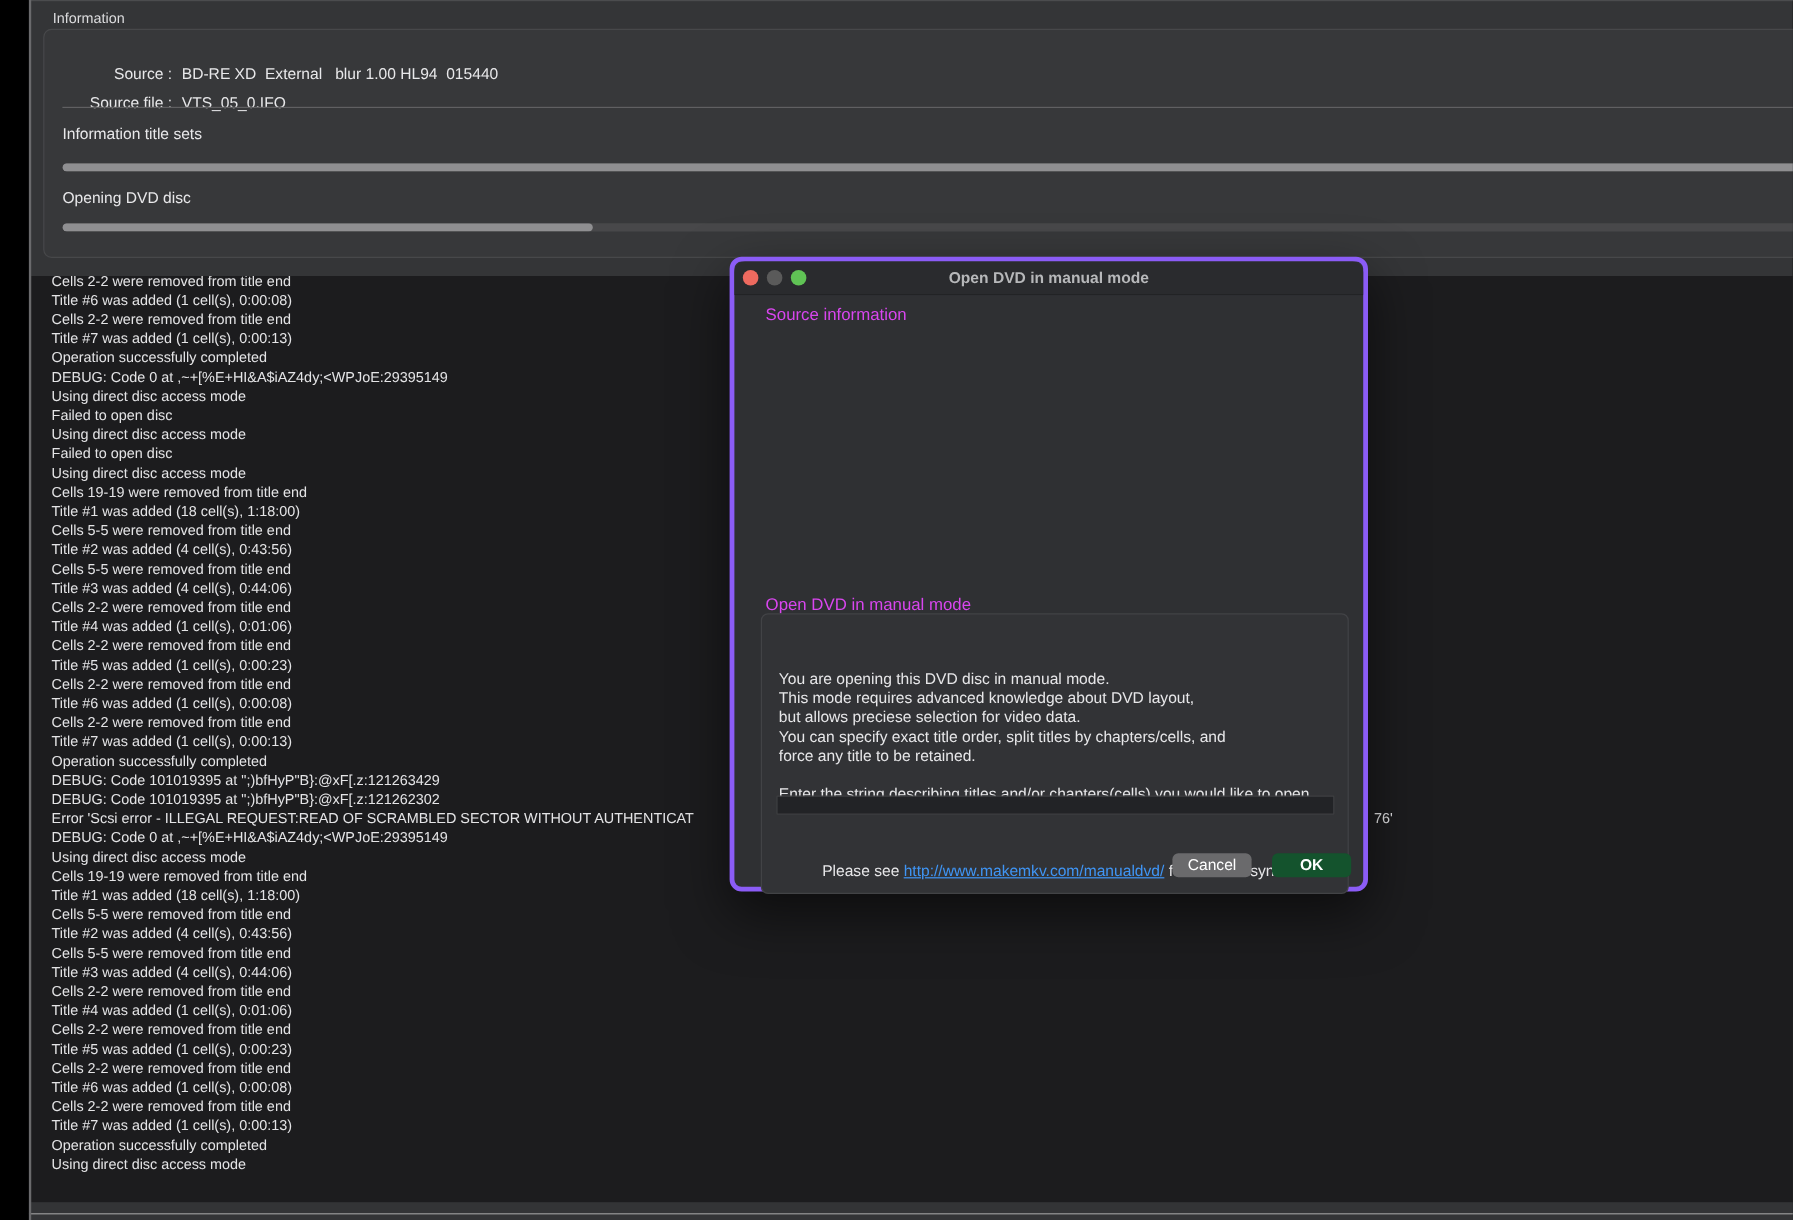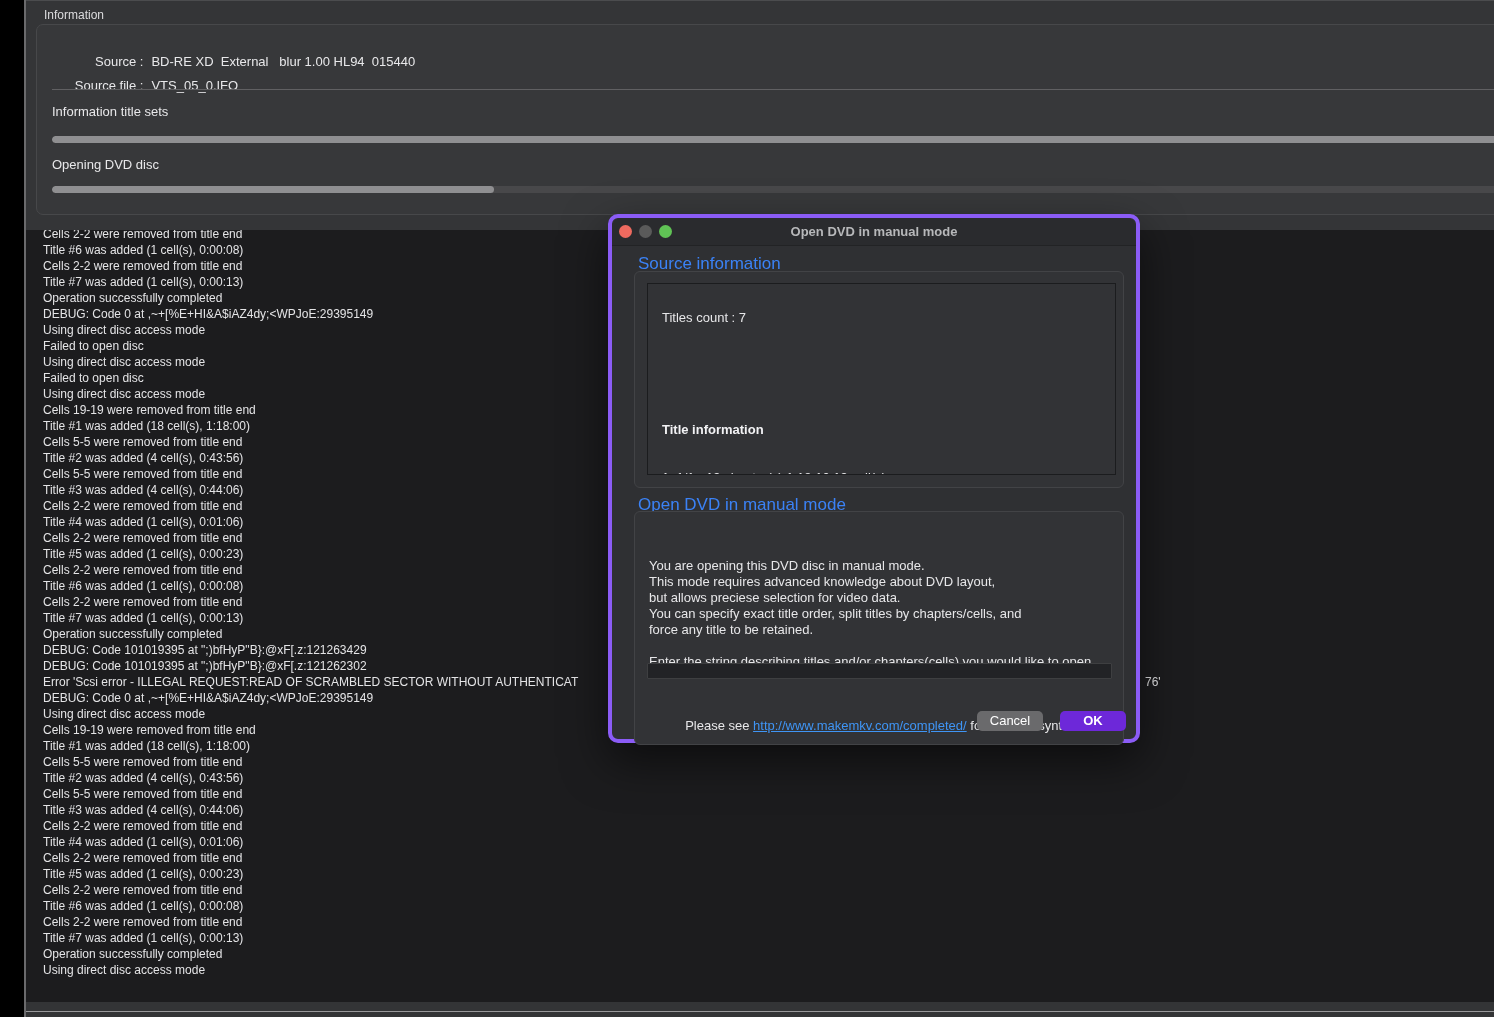--- a/index.html
+++ b/index.html
@@ -40,21 +40,21 @@
     background:#2f3033;border:4px solid #8b5cf6;border-radius:10px;
     box-shadow:0 18px 45px rgba(0,0,0,0.55);}
   .dlg-titlebar{position:absolute;left:0;top:0;width:100%;height:28px;background:#2a2b2e;
     border-bottom:1px solid #222325;border-radius:9px 9px 0 0;}
   .dlg-title{line-height:28px;text-align:center;font-weight:bold;font-size:13px;color:#b7b8ba;}
   .tl{position:absolute;top:7px;width:13px;height:13px;border-radius:50%;}
   .tl-close{left:7px;background:#ee6a5f;}
   .tl-min{left:27px;background:#5a5a5a;}
   .tl-zoom{left:47px;background:#60c355;}
 
-  .dlg-group-label{position:absolute;left:26px;font-size:17px;color:#3b82f6;}
+  .dlg-group-label{position:absolute;left:26px;font-size:14px;color:#d946ef;}
   .dlg-groupbox{position:absolute;left:22px;width:490px;background:#323336;
     border:1px solid #424346;border-radius:6px;}
   .gb-src{top:53px;height:217px;}
   .gb-man{top:293px;height:234px;}
 
   .src-textbox{position:absolute;left:12px;top:11px;width:469px;height:192px;
     border:1px solid #1b1c1e;background:#323336;overflow:hidden;}
   .src-lines{position:absolute;left:14px;top:-6px;font-size:13px;line-height:16px;white-space:pre;color:#e7e7e9;}
   .t-line{height:16px;}
   .src-spacer{height:32px;}
@@ -64,21 +64,21 @@
   .man-link-line{height:16px;}
   .dlg-link{color:#3f95f5;text-decoration:underline;cursor:pointer;}
   .man-input{position:absolute;left:12px;top:151px;width:465px;height:16px;
     background:#222326;border:1px solid #3e3f41;border-radius:1px;
     color:#e6e6e8;font-size:12px;padding:0 4px;outline:none;}
 
   .btn{position:absolute;top:493px;width:66px;height:20px;border:none;border-radius:5px;
     font-family:"Liberation Sans",sans-serif;font-size:13px;line-height:20px;text-align:center;
     color:#ffffff;padding:0;cursor:pointer;}
   .btn-cancel{left:365px;background:#6a6a6c;}
-  .btn-ok{left:448px;background:#6d28d9;font-weight:bold;}
+  .btn-ok{left:448px;background:#14532d;font-weight:bold;}
 </style>
 </head>
 <body>
 
 <div class="screen">
   <div class="top-edge"></div>
 
   <div class="info-group-label">Information</div>
   <div class="info-box"></div>
 
@@ -114,37 +114,27 @@
 
   <div class="dialog">
     <div class="dlg-titlebar">
       <span class="tl tl-close"></span>
       <span class="tl tl-min"></span>
       <span class="tl tl-zoom"></span>
       <div class="dlg-title">Open DVD in manual mode</div>
     </div>
 
     <div class="dlg-group-label" style="top:36px;">Source information</div>
-    <div class="dlg-groupbox gb-src">
-      <div class="src-textbox">
-        <div class="src-lines">
-          <div class="t-line">Titles count : 7</div>
-          <div class="src-spacer"></div>
-          <div class="src-header">Title information</div>
-          <div><div class="t-line">1: 1/1 - 19 chapter(s) 1:18:10 19 cell(s)</div></div>
-        </div>
-      </div>
-    </div>
 
     <div class="dlg-group-label" style="top:277px;">Open DVD in manual mode</div>
     <div class="dlg-groupbox gb-man">
       <div class="man-lines">
         <div><div class="t-line">You are opening this DVD disc in manual mode.</div><div class="t-line">This mode requires advanced knowledge about DVD layout,</div><div class="t-line">but allows preciese selection for video data.</div><div class="t-line">You can specify exact title order, split titles by chapters/cells, and</div><div class="t-line">force any title to be retained.</div><div class="t-line"></div><div class="t-line">Enter the string describing titles and/or chapters(cells) you would like to open.</div></div>
         <div class="man-link-line">
-          <span>Please see </span><a class="dlg-link">http://www.makemkv.com/completed/</a><span> for detailed syntax.</span>
+          <span>Please see </span><a class="dlg-link">http://www.makemkv.com/manualdvd/</a><span> for detailed syntax.</span>
         </div>
       </div>
       <input class="man-input" type="text" value="" style="">
     </div>
 
     <button class="btn btn-cancel">Cancel</button>
     <button class="btn btn-ok">OK</button>
   </div>
 </div>
 

